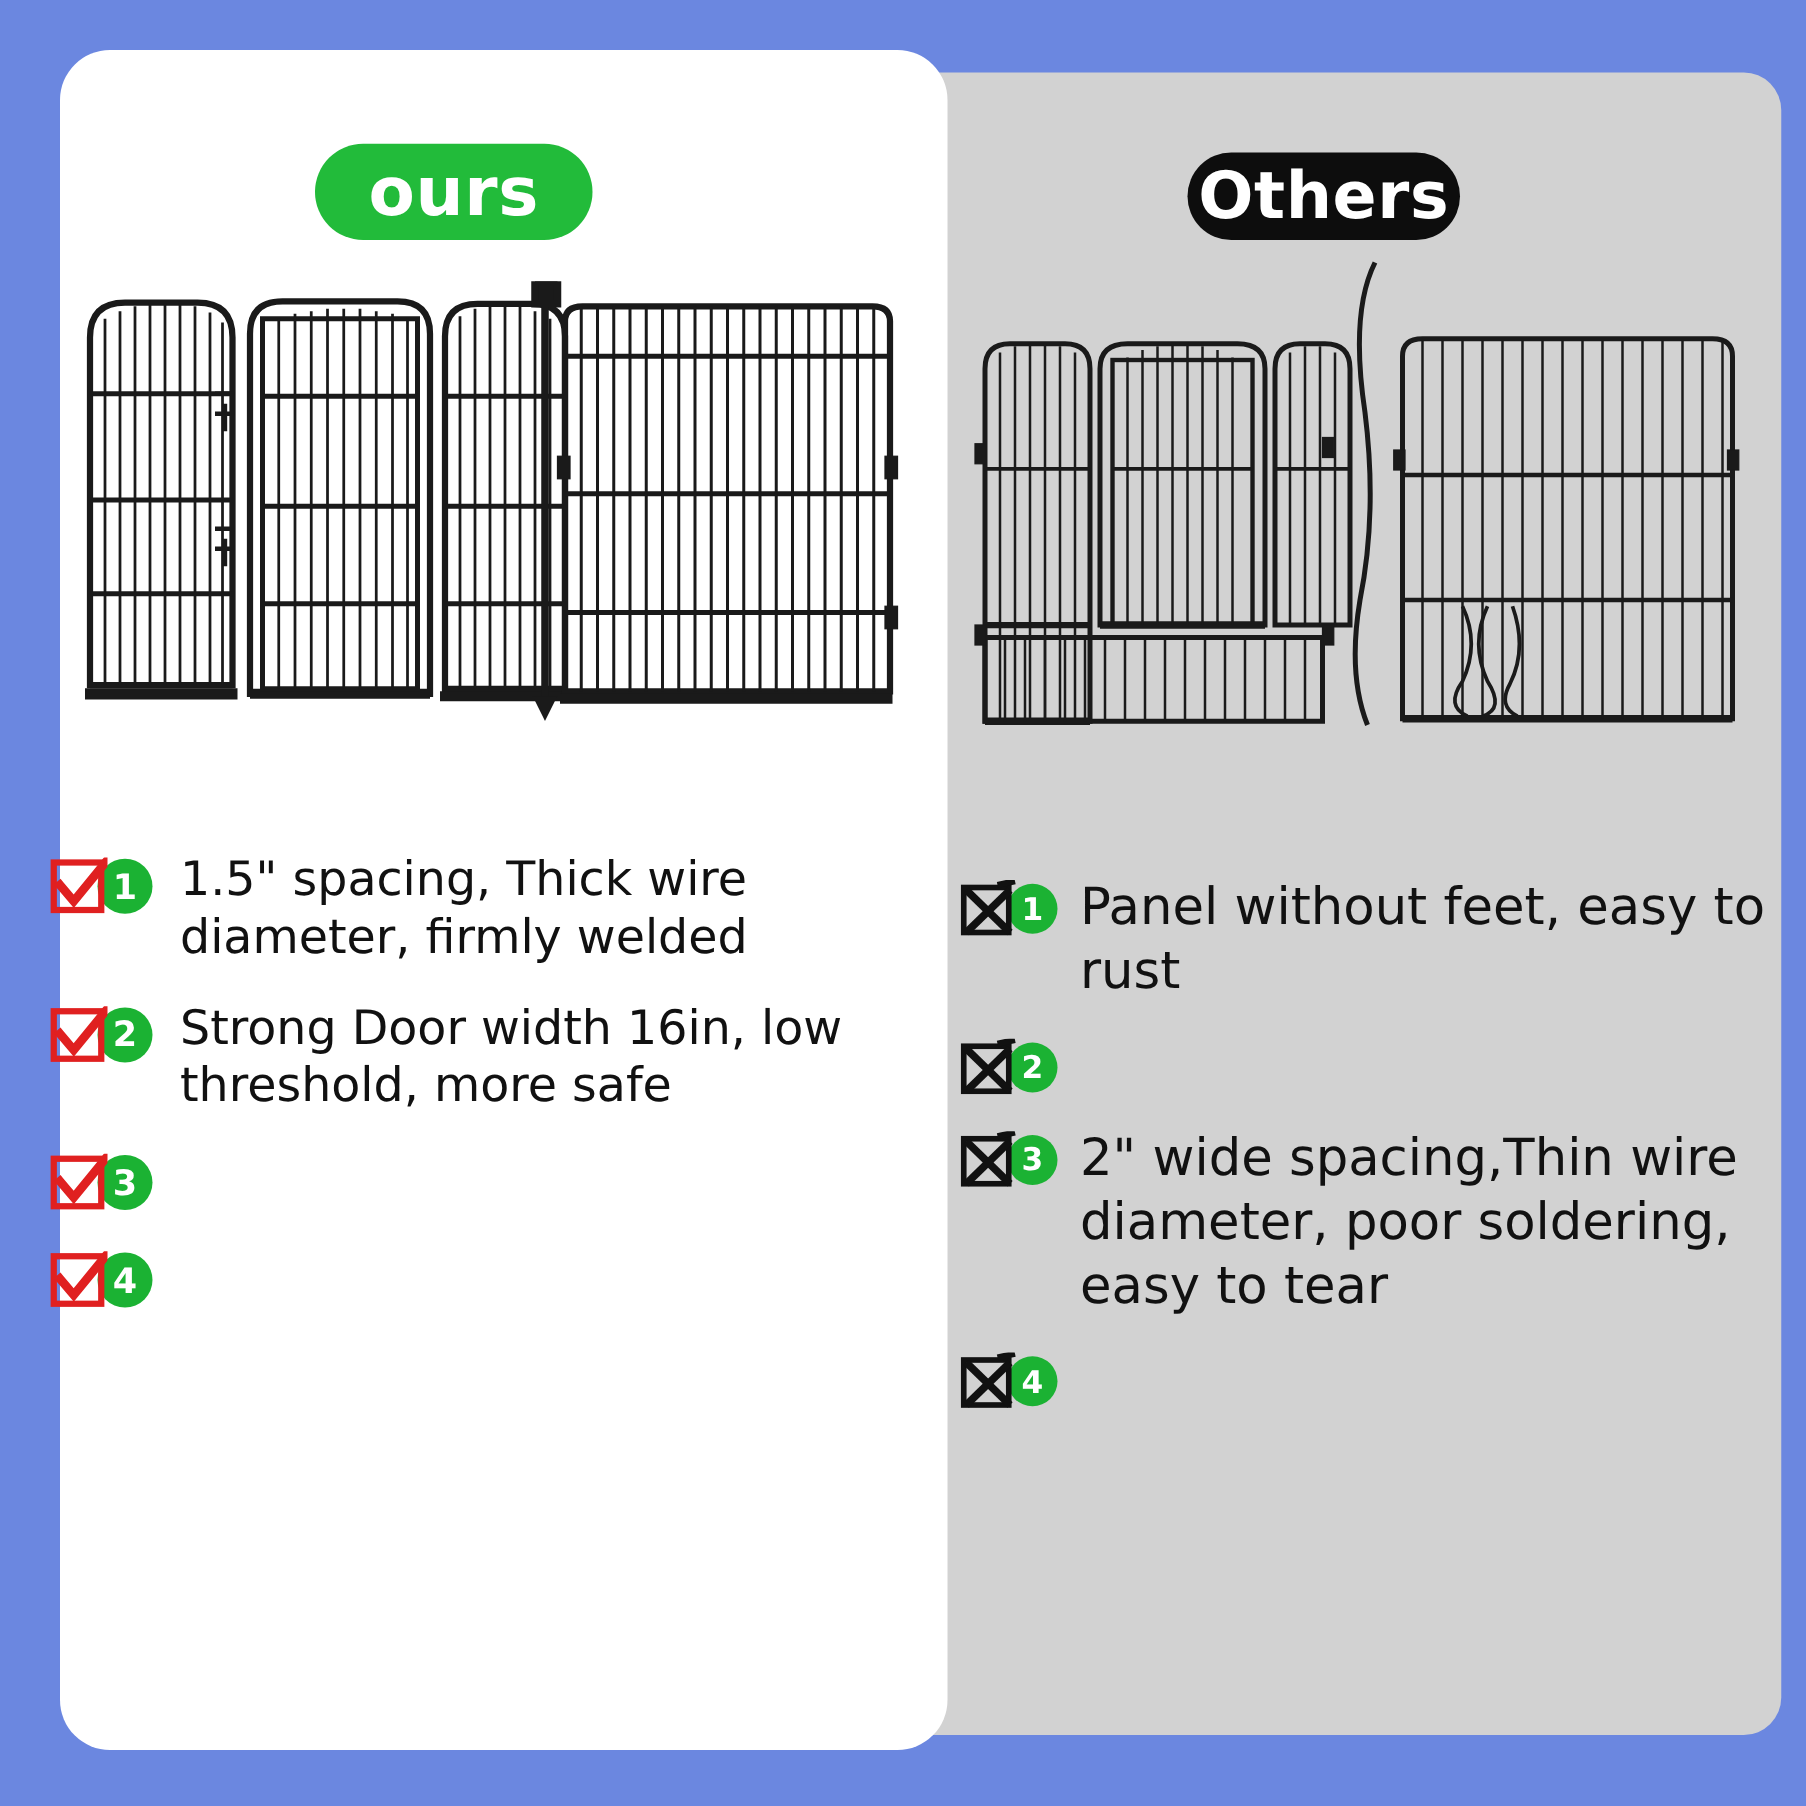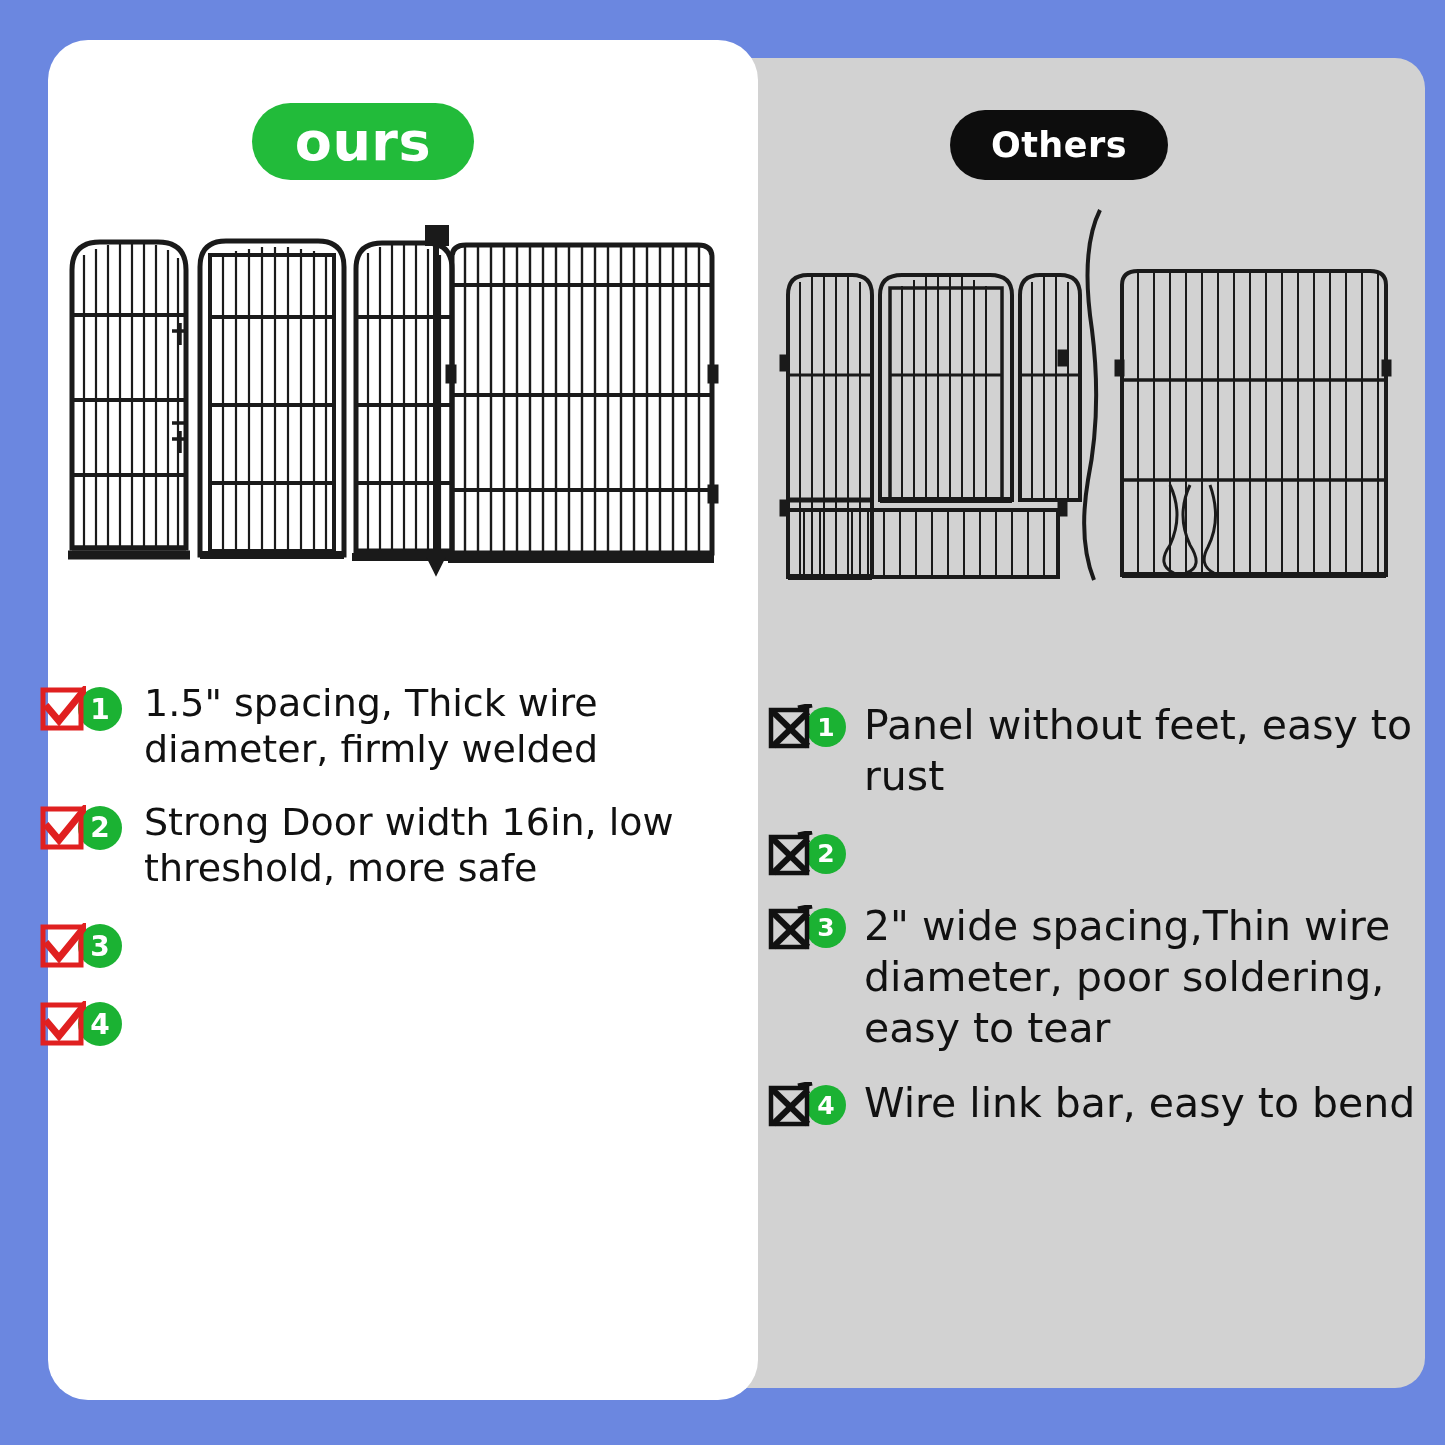--- a/index.html
+++ b/index.html
@@ -42,38 +42,39 @@
 
   
   .badge {
     position: absolute;
     display: flex;
     align-items: center;
     justify-content: center;
     border-radius: 40px;
     font-weight: bold;
     letter-spacing: 0.5px;
+    margin-top: 12px;
   }
   .badge-ours {
     left: 252px;
     top: 103px;
     width: 222px;
     height: 77px;
     background: #22bb3a;
     color: #ffffff;
     font-size: 54px;
   }
   .badge-others {
     left: 950px;
     top: 110px;
     width: 218px;
     height: 70px;
     background: #0d0d0d;
     color: #ffffff;
-    font-size: 35px;
+    font-size: 52px;
   }
 
   
   .illus {
     position: absolute;
   }
   .illus-left { left: 60px; top: 225px; width: 660px; height: 380px; }
   .illus-right { left: 770px; top: 200px; width: 640px; height: 400px; }
 
   
@@ -491,18 +492,17 @@
         <div class="box">
           <svg width="46" height="46" viewBox="0 0 46 46">
             <rect x="3" y="6" width="36" height="36" fill="none" stroke="#111111" stroke-width="4.5"></rect>
             <path d="M5 8 L40 42" fill="none" stroke="#111111" stroke-width="6"></path>
             <path d="M40 8 L5 42" fill="none" stroke="#111111" stroke-width="6"></path>
             <path d="M30 4 L44 1" fill="none" stroke="#111111" stroke-width="5"></path>
           </svg>
         </div>
         <div class="num num-sm">4</div>
       </div>
-      <div class="txt-right">Wire link bar, easy to bend</div>
     </div>
 
   </div>
 
 </div>
 
 </body></html>

